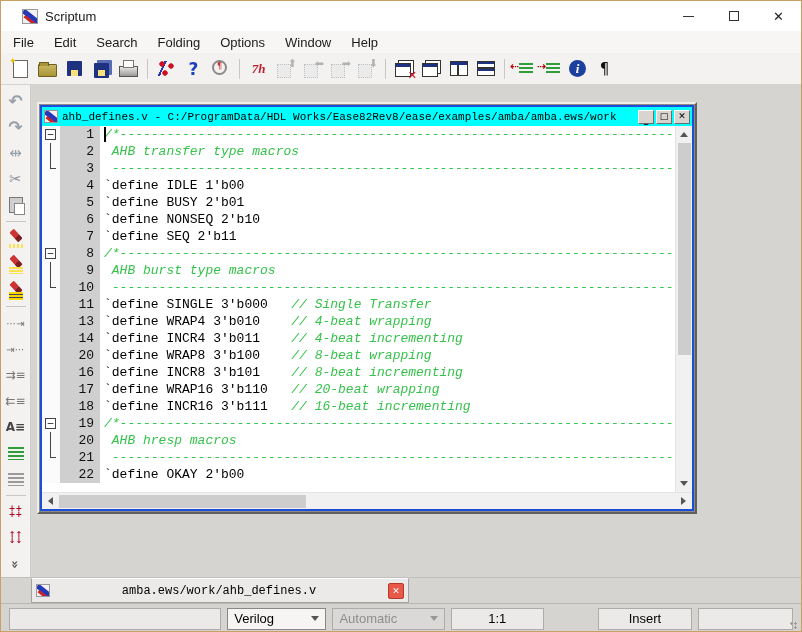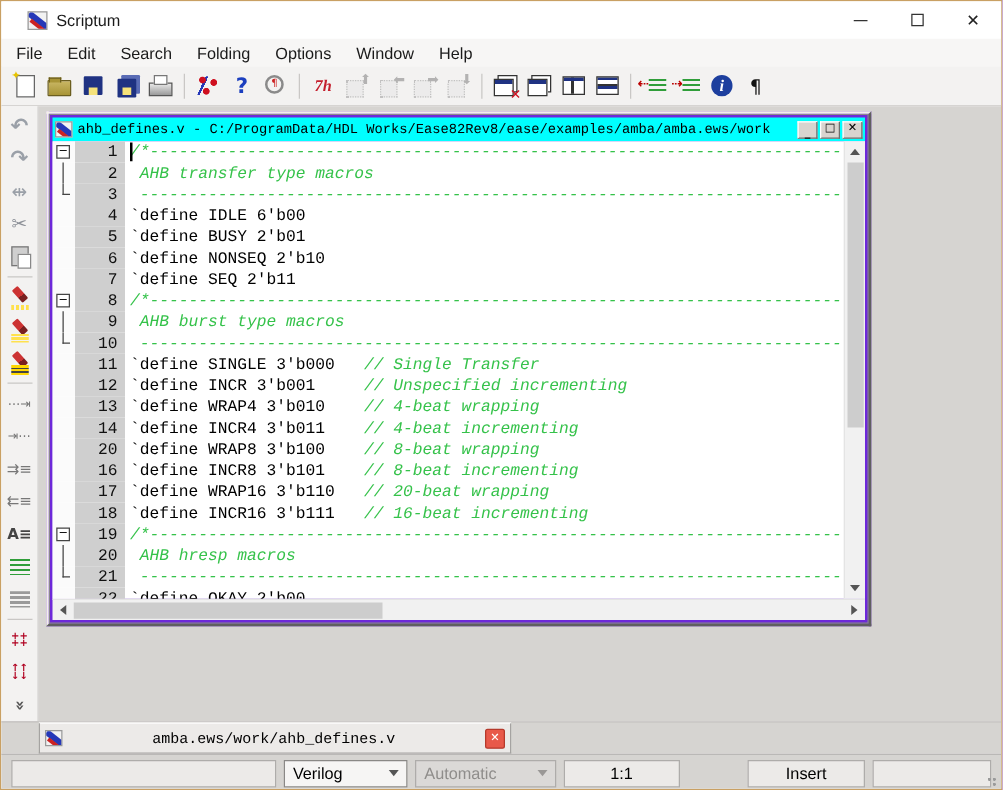--- a/index.html
+++ b/index.html
@@ -96,21 +96,21 @@
   [data-icon="capitalize-icon"]::before { content:"A≡"; font-size:12px; color:#444; font-weight:bold; }
   [data-icon="comment-block-icon"]::before { content:""; width:16px; height:13px; background:repeating-linear-gradient(#2f9e3a 0 2px, transparent 2px 4px); }
   [data-icon="uncomment-block-icon"]::before { content:""; width:16px; height:13px; background:repeating-linear-gradient(#9a9a9a 0 2px, transparent 2px 4px); }
   [data-icon="fold-all-icon"]::before { content:"++\a ++"; white-space:pre-line; color:#b00020; font-weight:bold; font-size:8px; line-height:6px; text-align:center; }
   [data-icon="unfold-all-icon"]::before { content:"↑↑\a ↓↓"; white-space:pre-line; color:#b00020; font-weight:bold; font-size:8px; line-height:6px; text-align:center; }
   [data-icon="more-tools-icon"]::before { content:"»"; color:#555; font-weight:bold; font-size:13px; display:block; transform:rotate(90deg); }
   .side-spacer { flex:1; }
 
   
   .mdi { flex:1; background:#d6d4d1; position:relative; }
-  .child-window { position:absolute; left:6px; top:4px; width:660px; height:412px; background:#6d28d9;
+  .child-window { position:absolute; left:6px; top:17px; width:660px; height:412px; background:#1d4ed8;
     border:2px solid; border-color:#f2efe9 #5f5f5f #5f5f5f #f2efe9; box-shadow:0 0 0 1px #8a8a8a inset; padding:3px; display:flex; flex-direction:column; }
   .child-title { height:19px; background:#00ffff; display:flex; align-items:center; padding:0 2px; flex:none; }
   .child-title .ct-label { flex:1; font-family:"Liberation Mono",monospace; font-size:11px; color:#000; margin-left:4px; white-space:nowrap; overflow:hidden; }
   .cbtn { width:16px; height:14px; background:#d8d4cf; border:1px solid; border-color:#fff #6d6d6d #6d6d6d #fff; margin-left:2px;
     display:flex; align-items:center; justify-content:center; font-size:9px; font-weight:bold; color:#000; flex:none; font-family:"DejaVu Sans",sans-serif; }
   .cbtn span { line-height:1; }
   .cbtn .gl-min { margin-top:7px; }
 
   .child-body { flex:1; display:flex; overflow:hidden; background:#fff; }
   .editor-scroll { flex:1; display:flex; flex-direction:column; overflow:hidden; position:relative; }
@@ -282,21 +282,21 @@
                 <div class="fold">
                   <div class="fline half"></div>
                   <div class="ftick"></div>
                 </div>
                 <div class="lnum">3</div>
                 <div class="codetext"><span class="c-com"> ------------------------------------------------------------------------------------------</span></div>
               </div>
               <div class="crow">
                 <div class="fold"></div>
                 <div class="lnum">4</div>
-                <div class="codetext"><span class="c-code">`define IDLE 6'b00</span></div>
+                <div class="codetext"><span class="c-code">`define IDLE 1'b00</span></div>
               </div>
               <div class="crow">
                 <div class="fold"></div>
                 <div class="lnum">5</div>
                 <div class="codetext"><span class="c-code">`define BUSY 2'b01</span></div>
               </div>
               <div class="crow">
                 <div class="fold"></div>
                 <div class="lnum">6</div>
                 <div class="codetext"><span class="c-code">`define NONSEQ 2'b10</span></div>
@@ -325,25 +325,20 @@
                   <div class="fline half"></div>
                   <div class="ftick"></div>
                 </div>
                 <div class="lnum">10</div>
                 <div class="codetext"><span class="c-com"> ------------------------------------------------------------------------------------------</span></div>
               </div>
               <div class="crow">
                 <div class="fold"></div>
                 <div class="lnum">11</div>
                 <div class="codetext"><span class="c-code">`define SINGLE 3'b000   </span><span class="c-com">// Single Transfer</span></div>
-              </div>
-              <div class="crow">
-                <div class="fold"></div>
-                <div class="lnum">12</div>
-                <div class="codetext"><span class="c-code">`define INCR 3'b001     </span><span class="c-com">// Unspecified incrementing</span></div>
               </div>
               <div class="crow">
                 <div class="fold"></div>
                 <div class="lnum">13</div>
                 <div class="codetext"><span class="c-code">`define WRAP4 3'b010    </span><span class="c-com">// 4-beat wrapping</span></div>
               </div>
               <div class="crow">
                 <div class="fold"></div>
                 <div class="lnum">14</div>
                 <div class="codetext"><span class="c-code">`define INCR4 3'b011    </span><span class="c-com">// 4-beat incrementing</span></div>

